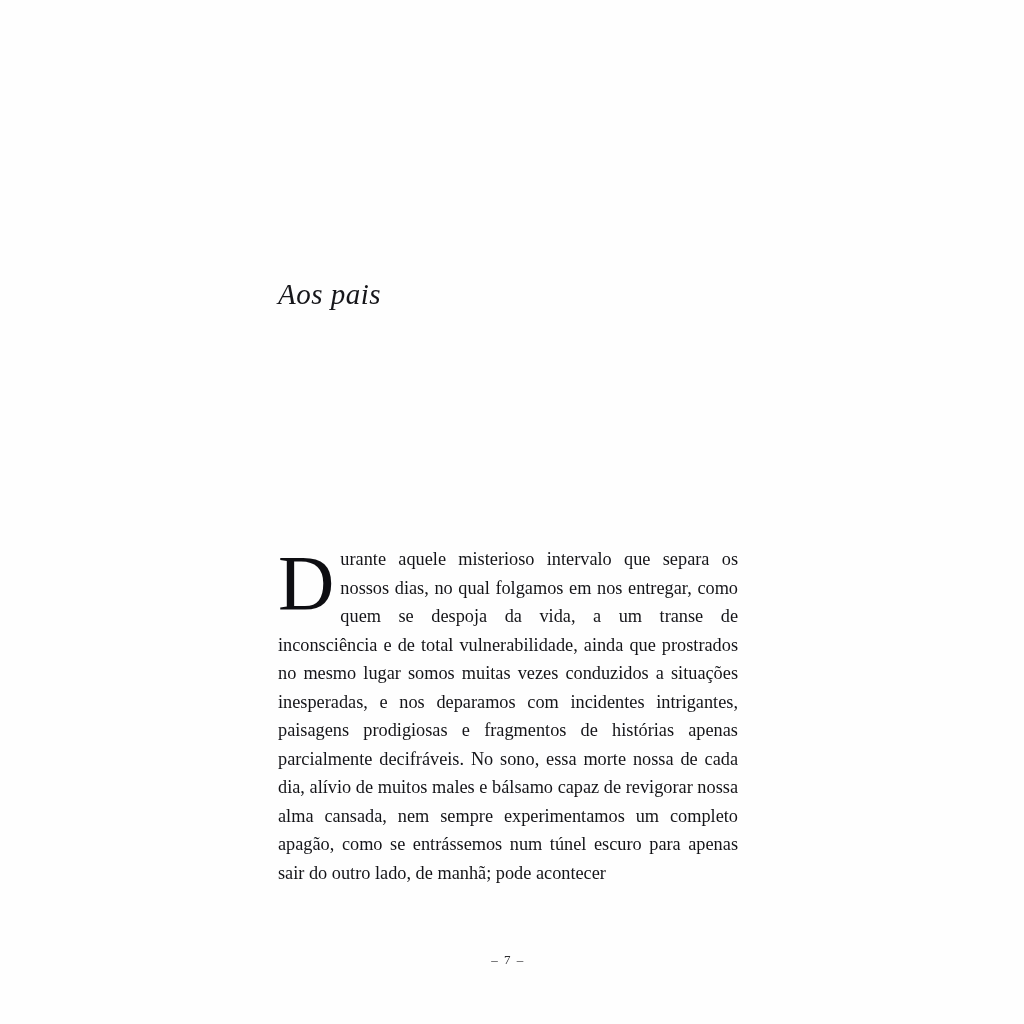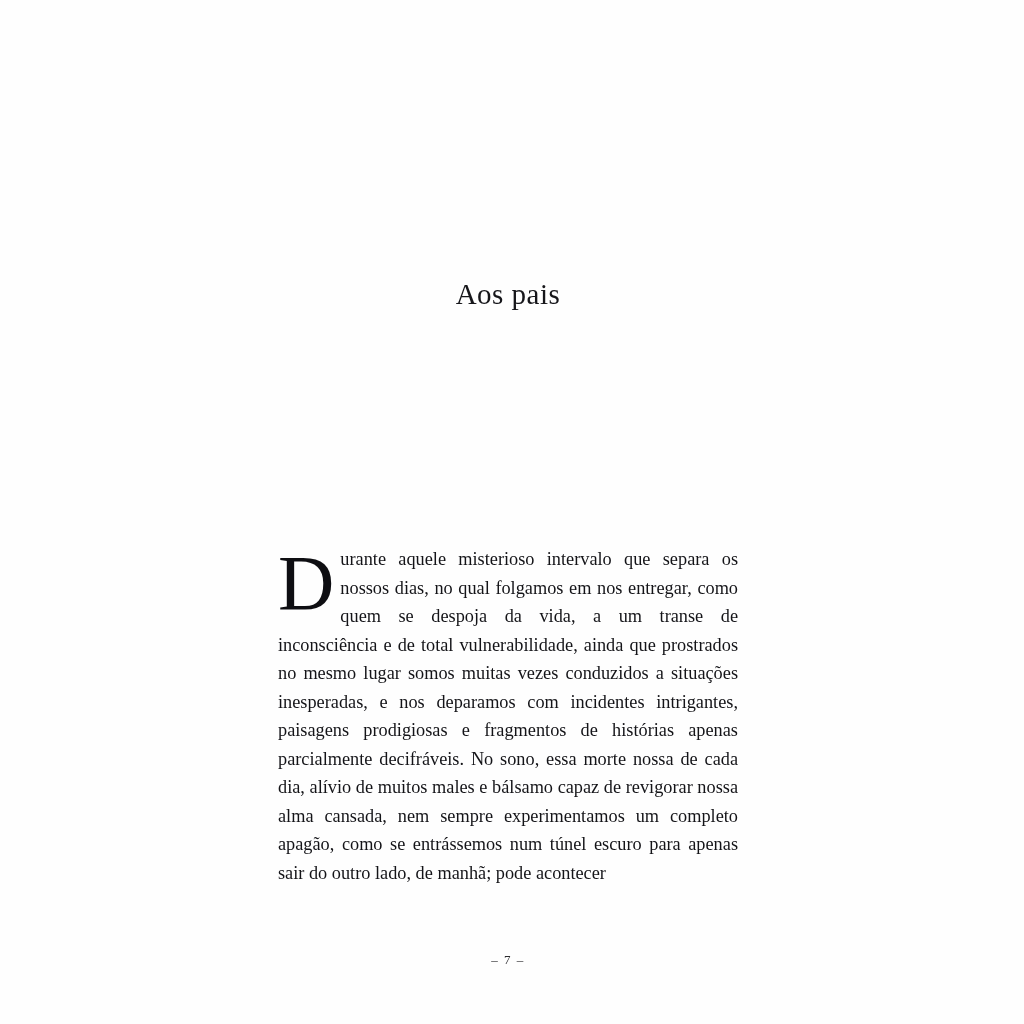--- a/index.html
+++ b/index.html
@@ -28,22 +28,22 @@
     left: 278px;
     top: 0;
     width: 460px;
     height: 1024px;
   }
   .dedication {
     position: absolute;
     top: 278px;
     left: 0;
     width: 460px;
-    text-align: center;
     font-family: "Liberation Serif", serif;
+    font-style: italic;
     font-size: 29px;
     letter-spacing: 0.5px;
     color: #16161a;
   }
   .body-block {
     position: absolute;
     top: 527px;
     left: 0;
     width: 460px;
   }

